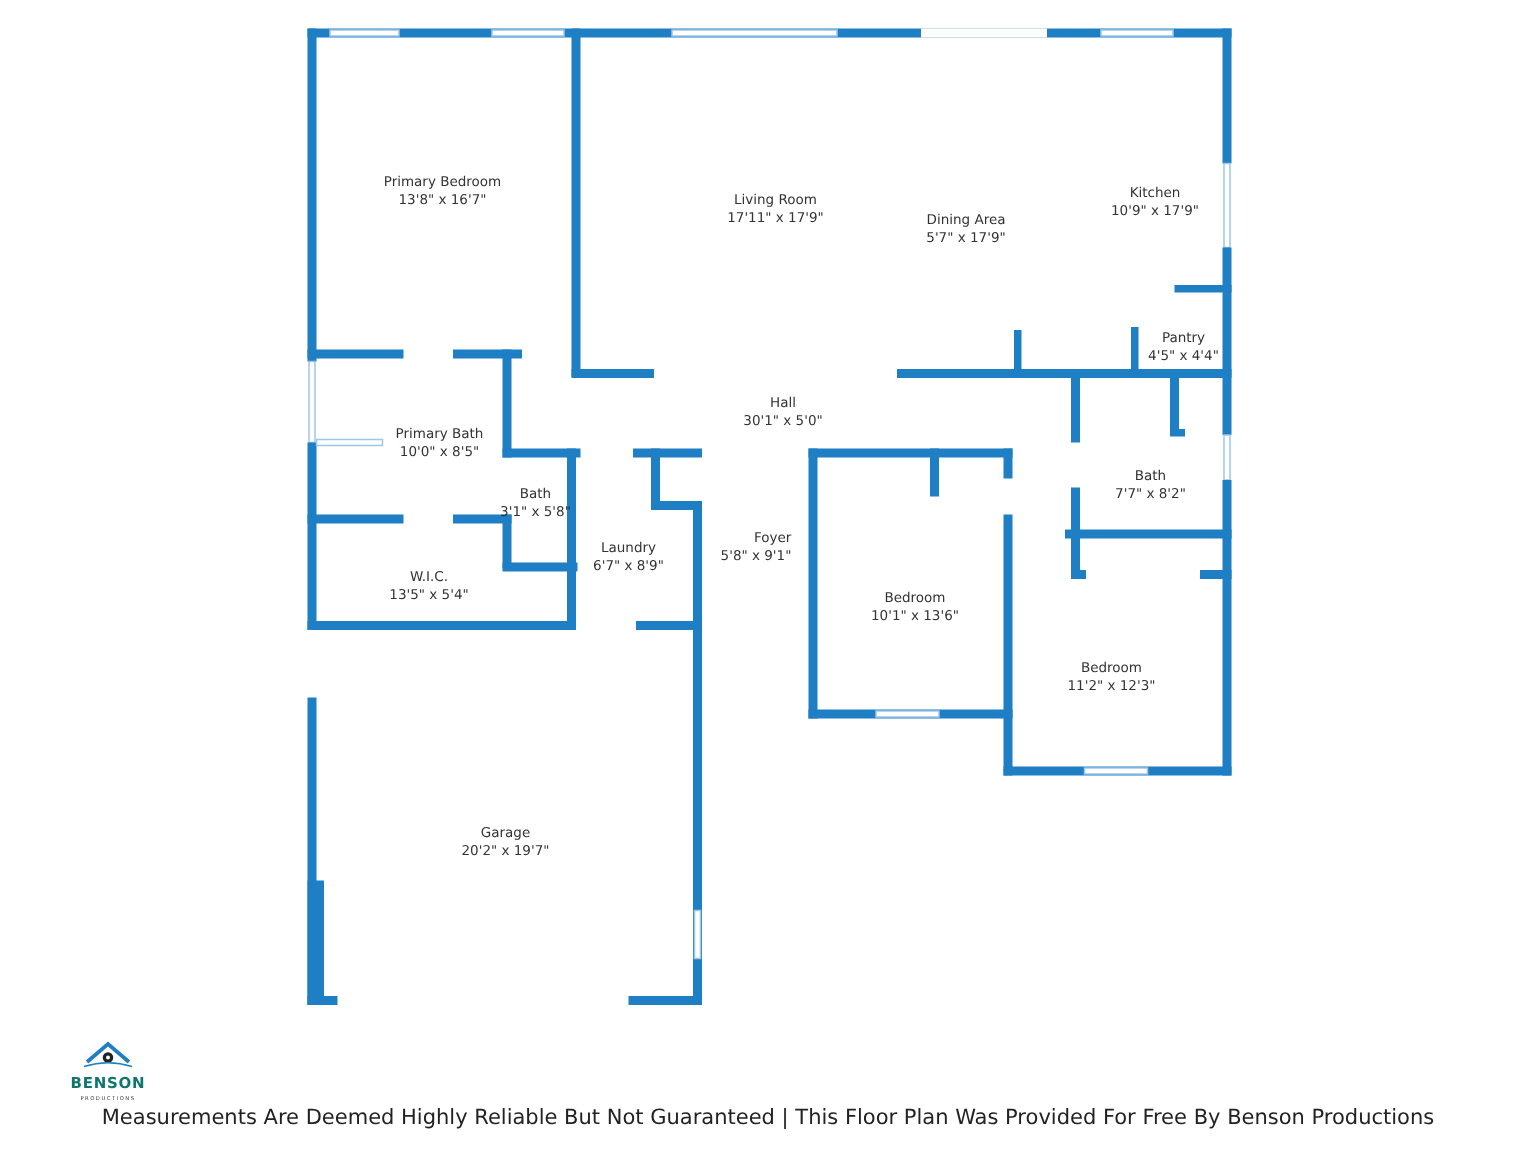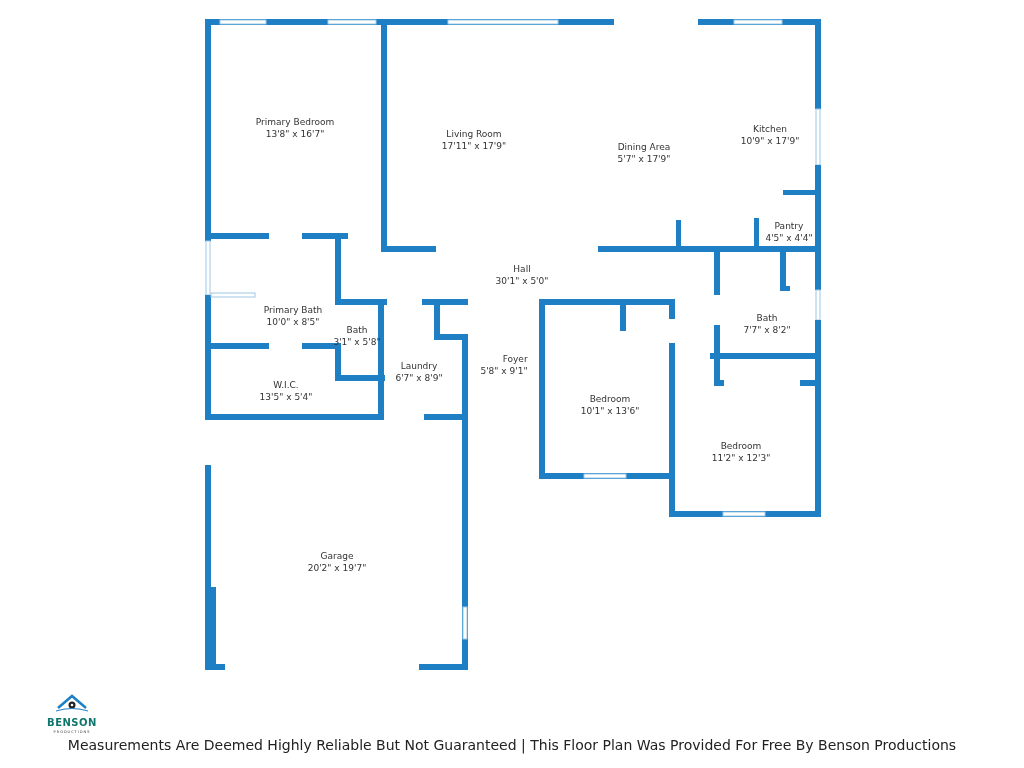--- a/index.html
+++ b/index.html
@@ -84,41 +84,41 @@
   <rect class="wall" x="714" y="380" width="10" height="6"></rect>
   <rect class="wall" x="800" y="380" width="21" height="6"></rect>
   <rect class="wall" x="669" y="511" width="152" height="6"></rect>
   <rect class="win" x="723" y="512" width="42" height="4"></rect>
 </svg>
 
 <div class="lbl" style="left:295px;top:116px;">
     <div>Primary Bedroom</div>
     <div>13'8" x 16'7"</div>
   </div>
-<div class="lbl" style="left:474px;top:128px;">
+<div class="lbl" style="left:517px;top:128px;">
     <div>Living Room</div>
     <div>17'11" x 17'9"</div>
   </div>
 <div class="lbl" style="left:644px;top:127px;margin-top:14px;">
     <div>Dining Area</div>
     <div>5'7" x 17'9"</div>
   </div>
 <div class="lbl" style="left:742px;top:123px;margin-left:28px;">
     <div>Kitchen</div>
     <div>10'9" x 17'9"</div>
   </div>
 <div class="lbl" style="left:789px;top:220px;">
     <div>Pantry</div>
     <div>4'5" x 4'4"</div>
   </div>
 <div class="lbl" style="left:522px;top:263px;">
     <div>Hall</div>
     <div>30'1" x 5'0"</div>
   </div>
-<div class="lbl" style="left:293px;top:304px;">
+<div class="lbl" style="left:293px;top:284px;">
     <div>Primary Bath</div>
     <div>10'0" x 8'5"</div>
   </div>
 <div class="lbl" style="left:357px;top:324px;">
     <div>Bath</div>
     <div>3'1" x 5'8"</div>
   </div>
 <div class="lbl" style="left:419px;top:360px;">
     <div>Laundry</div>
     <div>6'7" x 8'9"</div>

